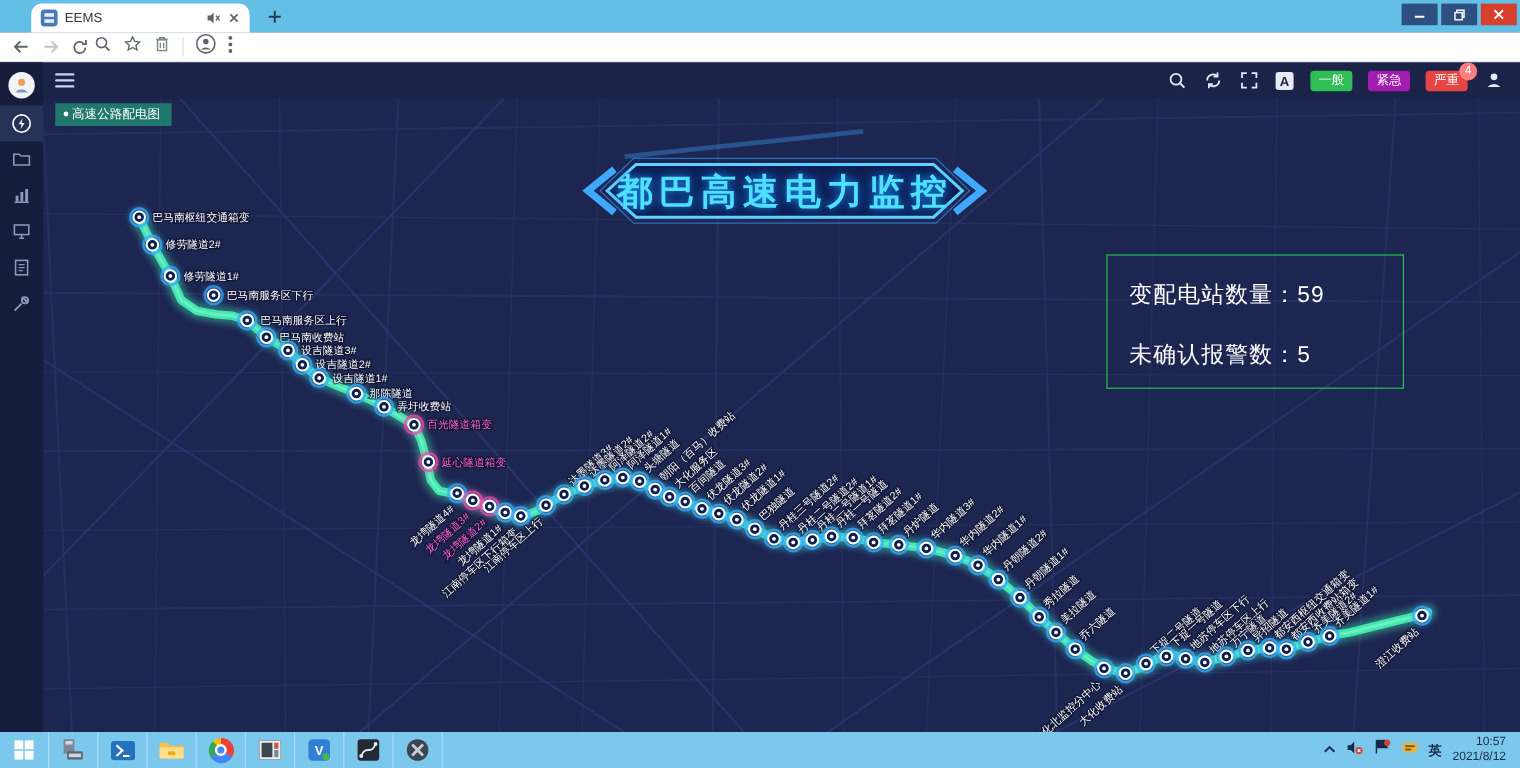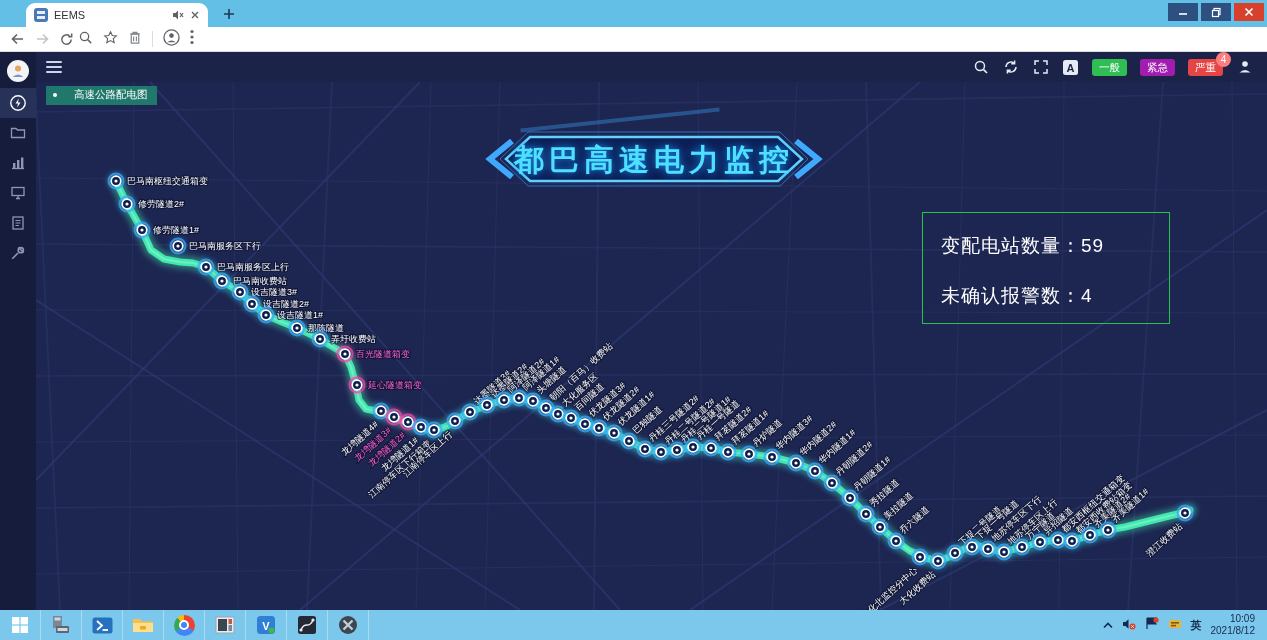--- a/index.html
+++ b/index.html
@@ -34,21 +34,21 @@
   .burger{margin-left:10px;width:16px;height:12px;display:flex;flex-direction:column;justify-content:space-between;}
   .burger i{display:block;height:2px;background:#cdd4ee;border-radius:1px;}
   .hdr-right{margin-left:auto;display:flex;align-items:center;gap:13px;padding-right:14px;}
   .hicon{width:17px;height:17px;display:flex;align-items:center;justify-content:center;}
   .abtn{position:relative;min-width:34px;height:17px;border:none;border-radius:3px;color:#fff;font-size:10.5px;line-height:17px;text-align:center;padding:0 7px;font-family:Liberation Sans, sans-serif;}
   .badge{position:absolute;top:-7px;right:-8px;width:15px;height:15px;border-radius:50%;background:#fb7d7d;color:#fff;font-size:10px;line-height:15px;text-align:center;}
   .sidebar{position:absolute;left:0;top:0;width:36px;height:558px;background:#161c3c;}
   .side-avatar{margin:8px auto 6px;width:22px;height:22px;border-radius:50%;background:#f2f4f8;display:flex;align-items:center;justify-content:center;}
   .side-item{width:36px;height:30px;display:flex;align-items:center;justify-content:center;}
   .side-item.active{background:#263258;}
-  .crumb{position:absolute;left:46px;top:34px;background:#20776b;color:#fff;font-size:10.5px;padding:2px 9px 3px 7px;display:flex;align-items:center;gap:17px;}
+  .crumb{position:absolute;left:46px;top:34px;background:#20776b;color:#fff;font-size:10.5px;padding:2px 9px 3px 7px;display:flex;align-items:center;gap:3px;}
   .crumb .dot{width:4px;height:4px;border-radius:50%;background:#fff;flex:none;}
 
   
   .mapwrap{position:absolute;left:36px;top:30px;width:1231px;height:528px;background:#1d2551;overflow:hidden;}
   #map-svg{position:absolute;left:0;top:0;}
   .infopanel{position:absolute;left:886px;top:130px;width:248px;height:112px;border:1px solid #27c24c;color:#ffffff;font-size:19px;padding:20px 5px 0 18px;box-sizing:border-box;letter-spacing:1px;}
   .infopanel .l2{margin-top:24px;}
 
   
   .taskbar{position:absolute;left:0;top:610px;width:1267px;height:30px;background:#7cc8ec;display:flex;align-items:stretch;}
@@ -706,21 +706,21 @@
           <path d="M796 141 L818 159 L796 177" fill="none" stroke="#3fa9ff" stroke-width="6"></path>
           <polygon points="506,159 530,137 778,137 802,159 778,181 530,181" fill="#0a1c55" fill-opacity="0.85" stroke="#5fd2ff" stroke-width="2.5"></polygon>
           <polygon points="500,159 528,132 780,132 808,159 780,186 528,186" fill="none" stroke="#2f8fe8" stroke-width="1" opacity="0.7"></polygon>
           <text x="654" y="170" text-anchor="middle" font-size="30" font-weight="bold" letter-spacing="5" fill="#1796ff" filter="url(#titleGlow)">都巴高速电力监控</text>
           <text x="654" y="170" text-anchor="middle" font-size="30" font-weight="bold" letter-spacing="5" fill="#4fe0ff">都巴高速电力监控</text>
         </g>
       </svg>
 
       <div class="infopanel">
         <div class="l1">变配电站数量：59</div>
-        <div class="l2">未确认报警数：4</div>
+        <div class="l2">未确认报警数：5</div>
       </div>
     </div>
 
     <div class="crumb">
       <span class="dot"></span>
       <span>高速公路配电图</span>
     </div>
   </div>
 
   <div class="taskbar">
@@ -799,18 +799,18 @@
             <path d="M2 1 V12 M2 1 H11 L9 4 L11 7 H2" fill="#17294f" stroke="#17294f" stroke-width="1.2"></path>
             <circle cx="11" cy="3" r="2.6" fill="#d6402d"></circle>
           </svg></span>
       <span><svg width="14" height="12" viewBox="0 0 14 12">
             <rect x="1" y="2" width="12" height="8" rx="1.5" fill="#e8b33c"></rect>
             <rect x="3" y="4" width="8" height="1.6" fill="#7a5b12"></rect>
             <rect x="3" y="6.8" width="5" height="1.6" fill="#7a5b12"></rect>
           </svg></span>
       <span class="ime">英</span>
       <div class="clock">
-        <div>10:09</div>
+        <div>10:57</div>
         <div>2021/8/12</div>
       </div>
     </div>
   </div>
 </div>
 
 </body></html>

